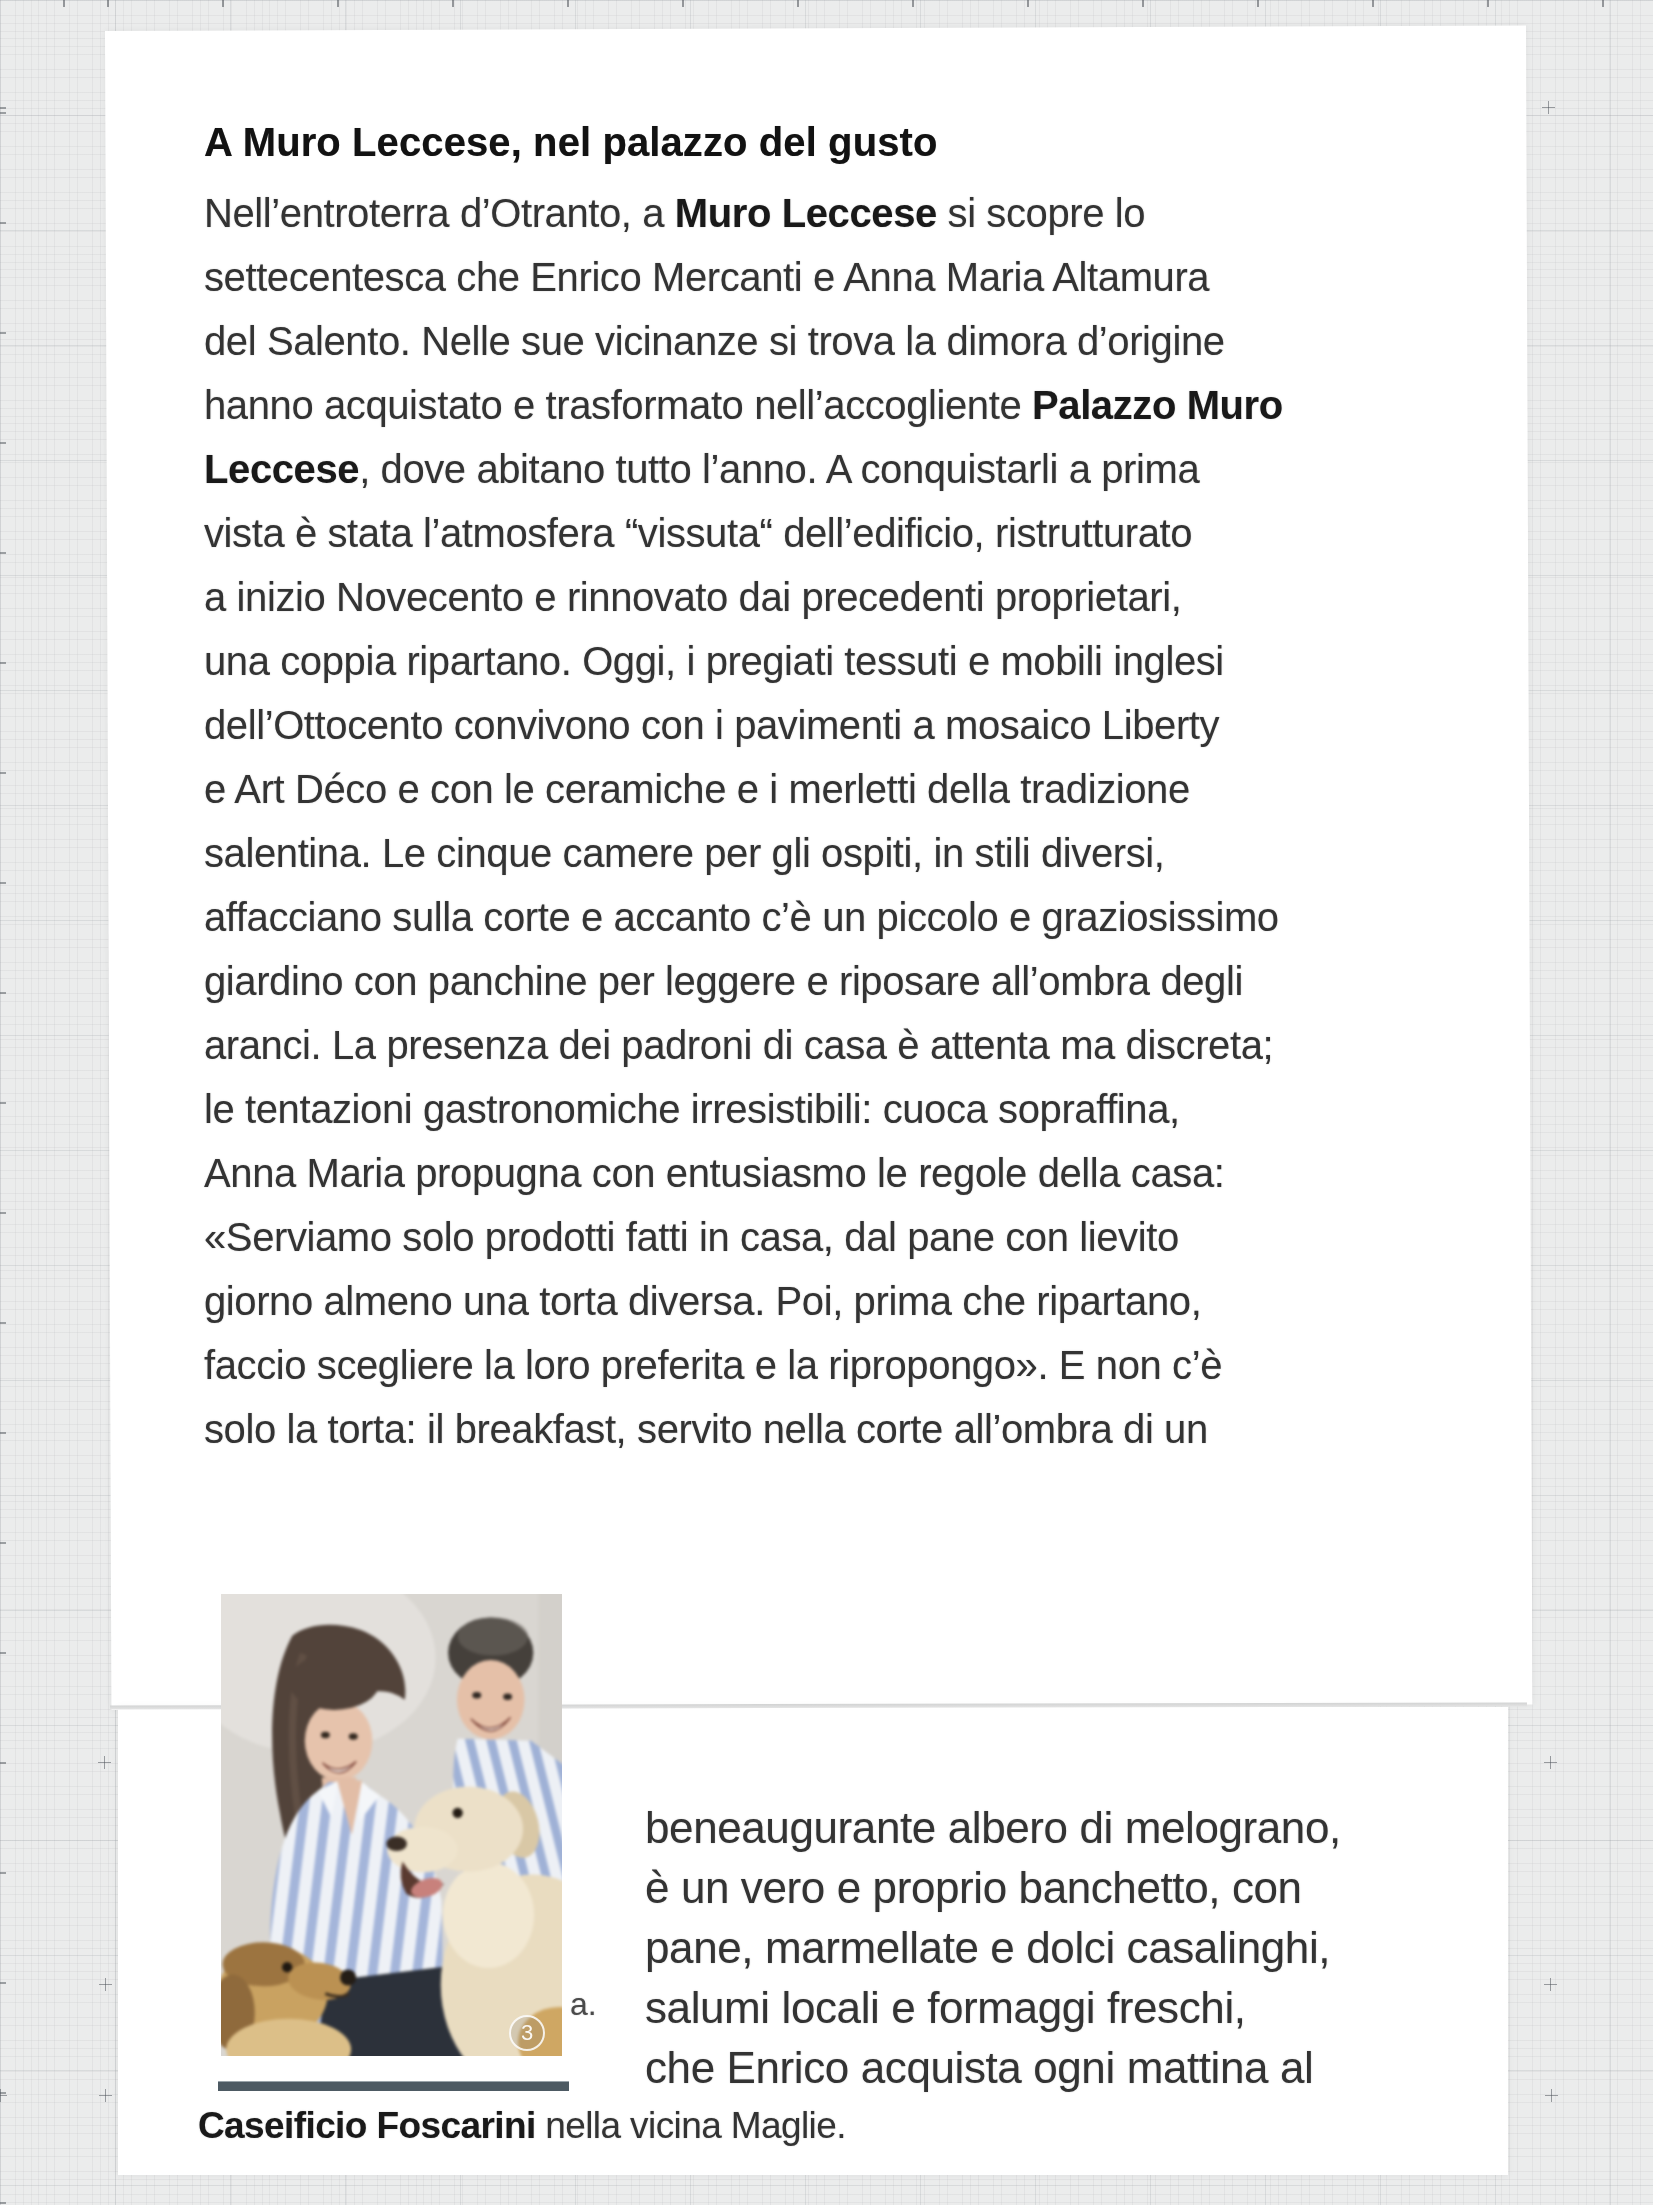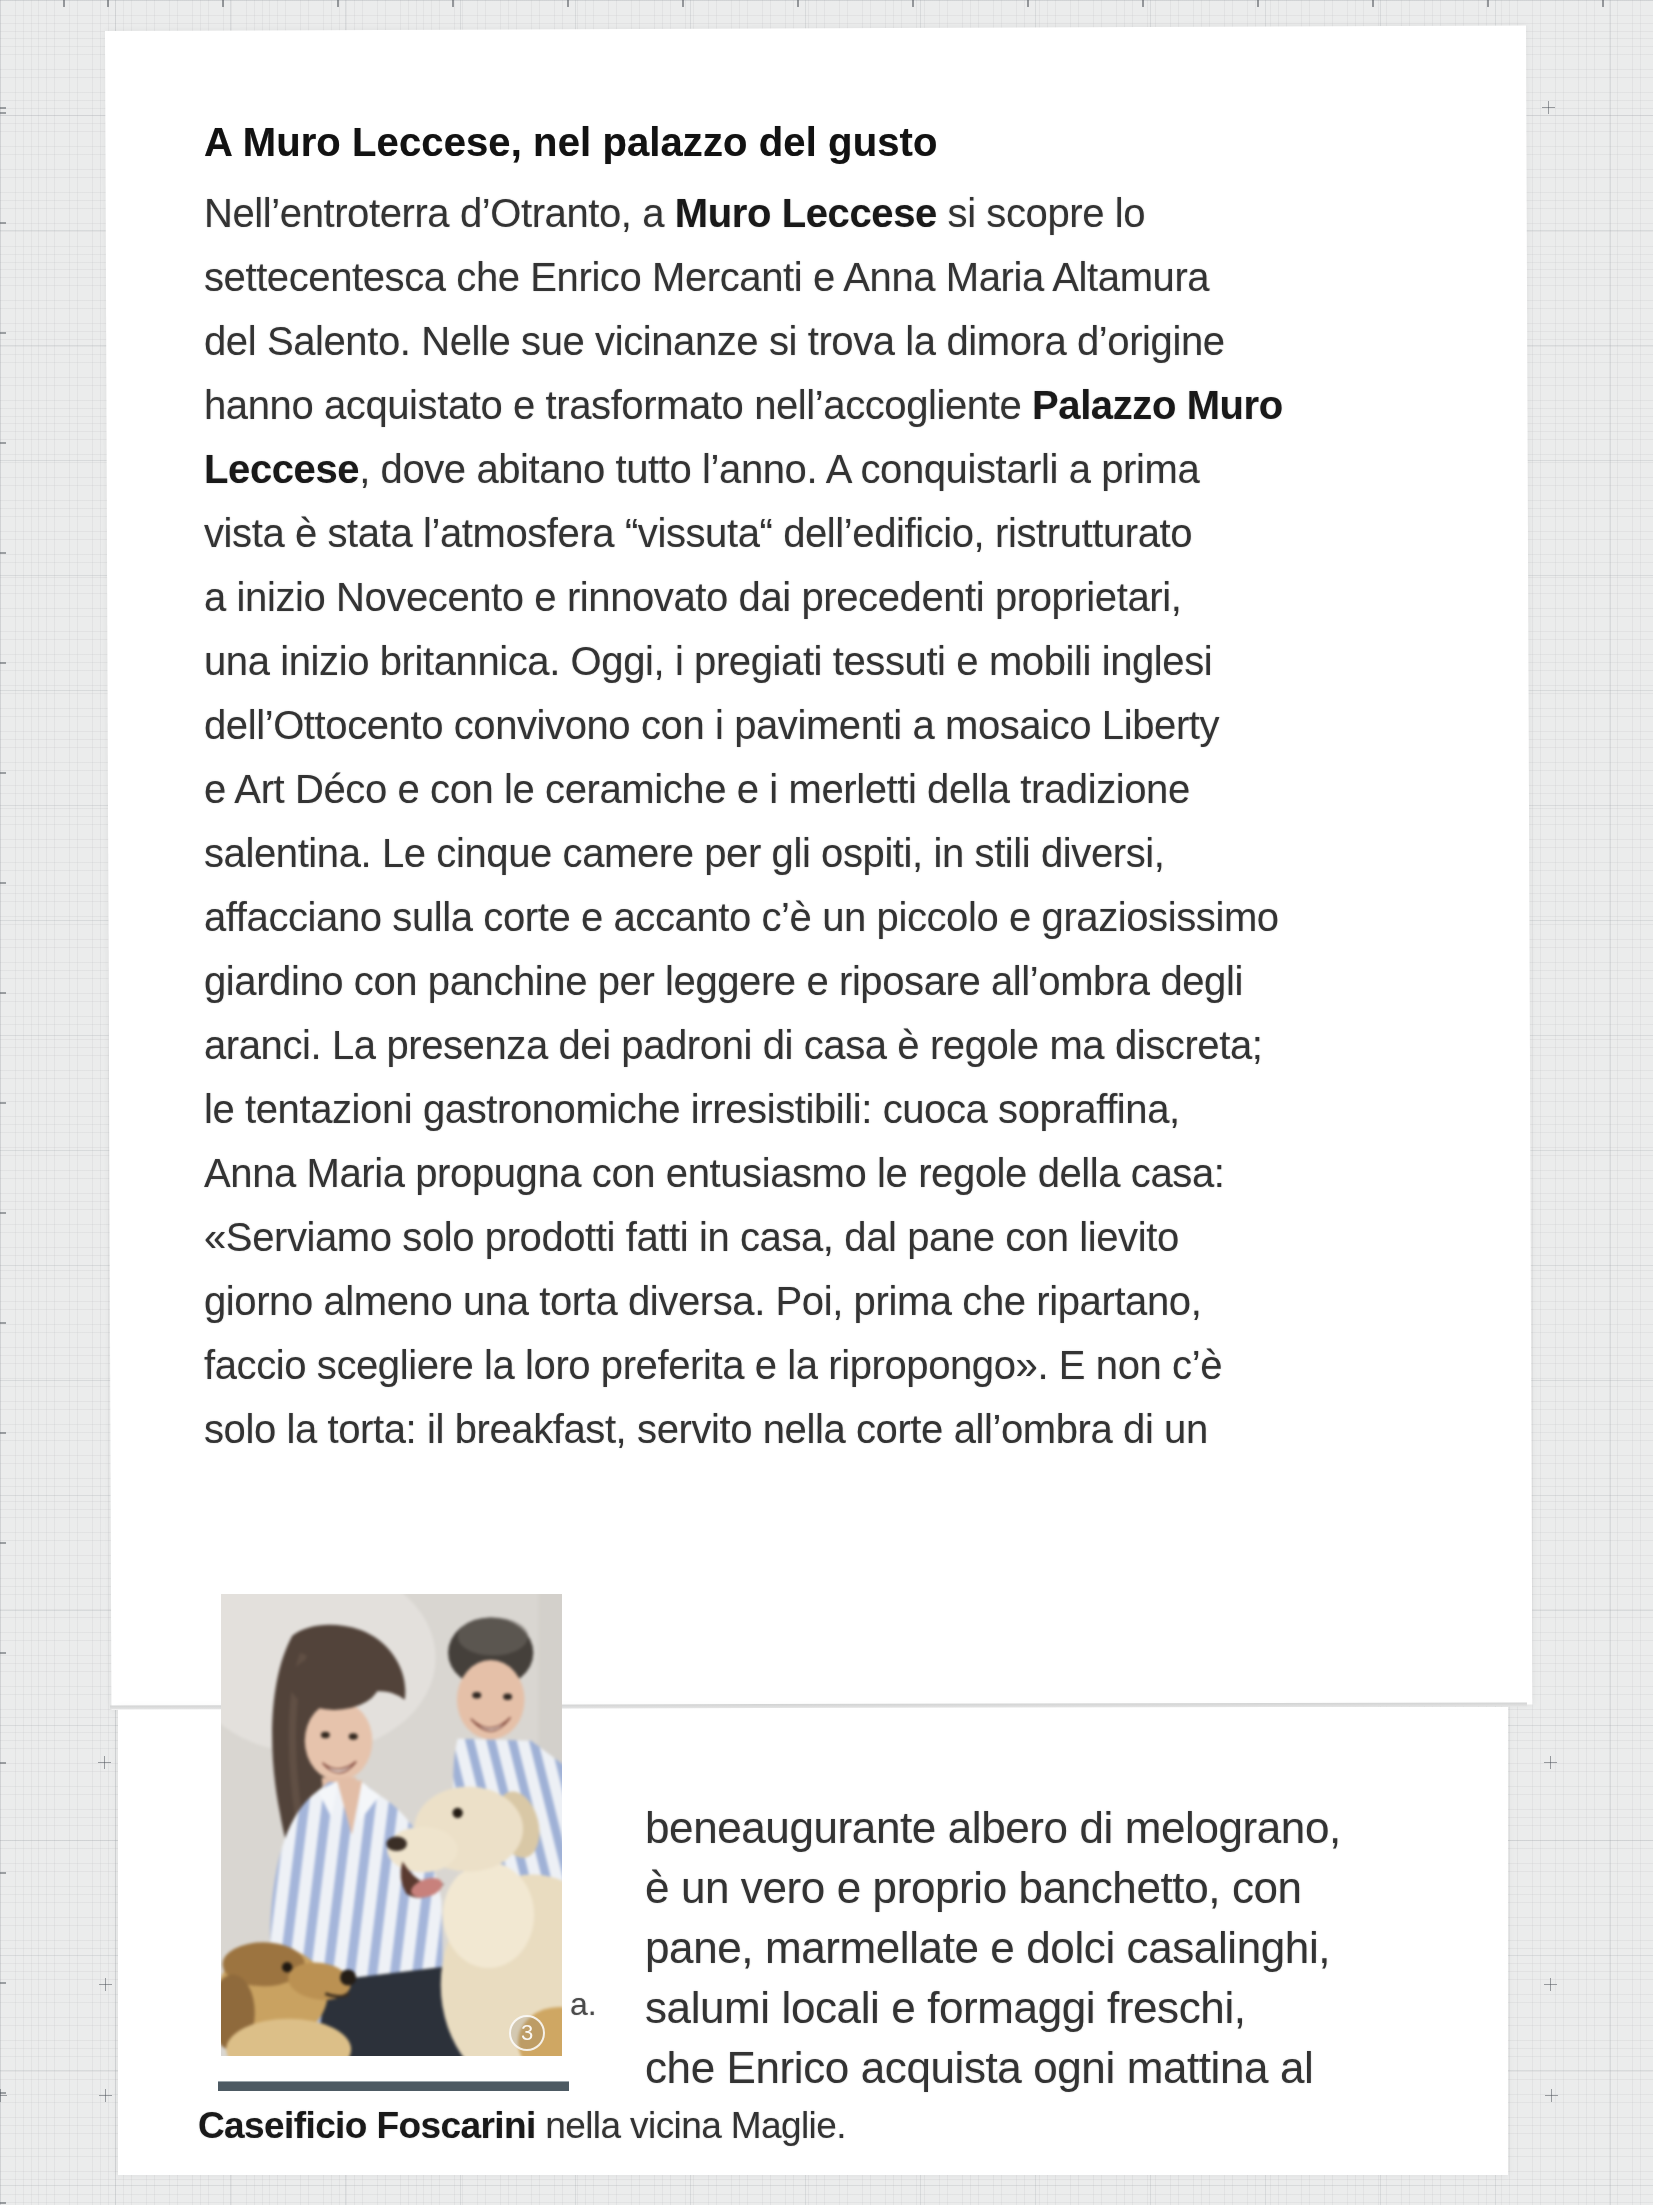--- a/index.html
+++ b/index.html
@@ -90,27 +90,27 @@
 
 <div class="title">A Muro Leccese, nel palazzo del gusto</div>
 <div class="body-lines">
     <div class="tline"><span>Nell’entroterra d’Otranto, a </span><b>Muro Leccese</b><span> si scopre lo</span></div>
     <div class="tline"><span>settecentesca che Enrico Mercanti e Anna Maria Altamura</span></div>
     <div class="tline"><span>del Salento. Nelle sue vicinanze si trova la dimora d’origine</span></div>
     <div class="tline"><span>hanno acquistato e trasformato nell’accogliente </span><b>Palazzo Muro</b></div>
     <div class="tline"><b>Leccese</b><span>, dove abitano tutto l’anno. A conquistarli a prima</span></div>
     <div class="tline"><span>vista è stata l’atmosfera “vissuta“ dell’edificio, ristrutturato</span></div>
     <div class="tline"><span>a inizio Novecento e rinnovato dai precedenti proprietari,</span></div>
-    <div class="tline"><span>una inizio britannica. Oggi, i pregiati tessuti e mobili inglesi</span></div>
+    <div class="tline"><span>una coppia ripartano. Oggi, i pregiati tessuti e mobili inglesi</span></div>
     <div class="tline"><span>dell’Ottocento convivono con i pavimenti a mosaico Liberty</span></div>
     <div class="tline"><span>e Art Déco e con le ceramiche e i merletti della tradizione</span></div>
     <div class="tline"><span>salentina. Le cinque camere per gli ospiti, in stili diversi,</span></div>
     <div class="tline"><span>affacciano sulla corte e accanto c’è un piccolo e graziosissimo</span></div>
     <div class="tline"><span>giardino con panchine per leggere e riposare all’ombra degli</span></div>
-    <div class="tline"><span>aranci. La presenza dei padroni di casa è regole ma discreta;</span></div>
+    <div class="tline"><span>aranci. La presenza dei padroni di casa è attenta ma discreta;</span></div>
     <div class="tline"><span>le tentazioni gastronomiche irresistibili: cuoca sopraffina,</span></div>
     <div class="tline"><span>Anna Maria propugna con entusiasmo le regole della casa:</span></div>
     <div class="tline"><span>«Serviamo solo prodotti fatti in casa, dal pane con lievito</span></div>
     <div class="tline"><span>giorno almeno una torta diversa. Poi, prima che ripartano,</span></div>
     <div class="tline"><span>faccio scegliere la loro preferita e la ripropongo». E non c’è</span></div>
     <div class="tline"><span>solo la torta: il breakfast, servito nella corte all’ombra di un</span></div>
   </div>
 <div class="right-col">
     <div class="rline"><span>beneaugurante albero di melograno,</span></div>
     <div class="rline"><span>è un vero e proprio banchetto, con</span></div>

